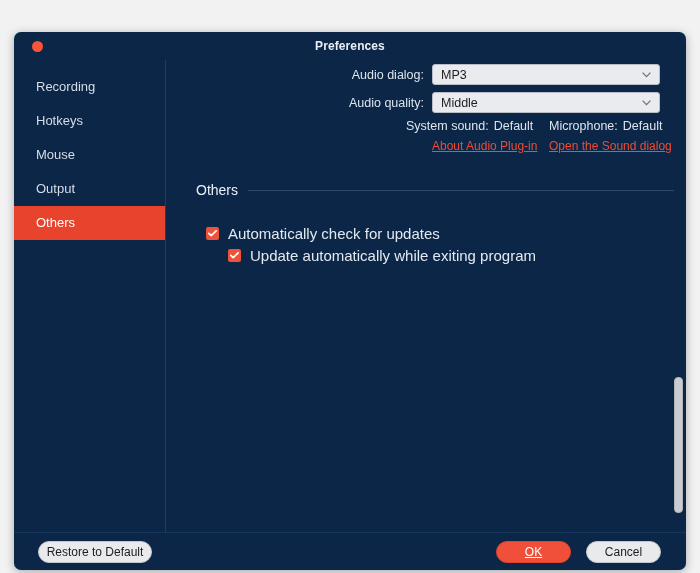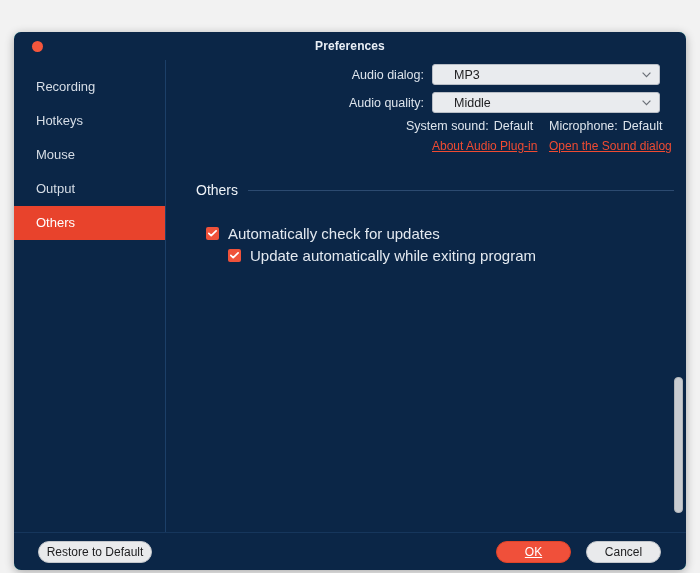--- a/index.html
+++ b/index.html
@@ -121,21 +121,21 @@
     height: 21px;
     width: 228px;
     box-sizing: border-box;
     display: flex;
     align-items: center;
     cursor: pointer;
   }
   .select .val {
     color: #1d1d1f;
     font-size: 12.5px;
-    padding-left: 21px;
+    padding-left: 8px;
     white-space: nowrap;
   }
   .select .chev {
     position: absolute;
     right: 8px;
     top: 50%;
     margin-top: -3px;
     width: 9px;
     height: 6px;
   }

